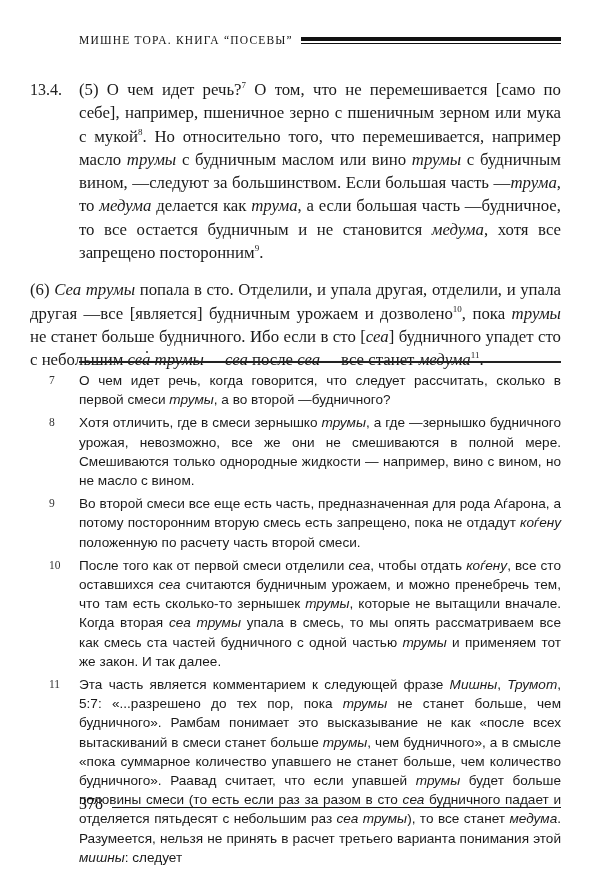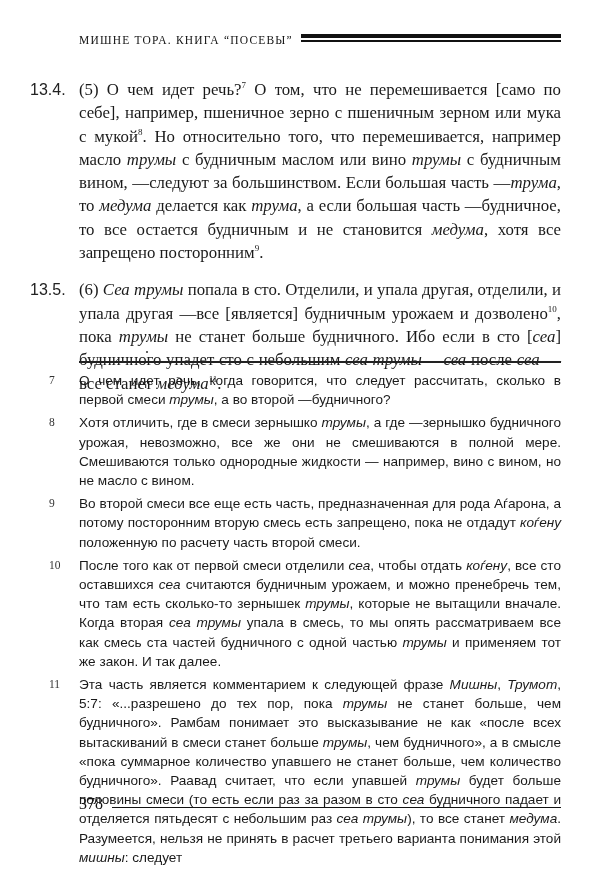--- a/index.html
+++ b/index.html
@@ -1,25 +1,25 @@
 <!DOCTYPE html>
 <html><head>
 <meta charset="utf-8">
 <style>
   html, body { margin: 0; padding: 0; background: #ffffff; }
   body { width: 600px; height: 882px; position: relative; overflow: hidden; color: #1a1a1a; font-family: "DejaVu Serif", serif; }
-  .header { position: absolute; left: 79px; top: 34px; width: 482px; display: flex; align-items: flex-start; }
+  .header { position: absolute; left: 79px; top: 34px; width: 482px; display: flex; align-items: center; }
   .header-title { font-family: "Liberation Serif", serif; font-size: 11.5px; letter-spacing: 1.2px; white-space: nowrap; color: #111; }
   .header-rule { flex: 1; margin-left: 8px; height: 7px; position: relative; }
   .header-rule::before { content: ""; position: absolute; left: 0; right: 0; top: 0; height: 4px; background: #111; }
   .header-rule::after { content: ""; position: absolute; left: 0; right: 0; top: 6px; height: 1.5px; background: #111; }
 
   .main { position: absolute; left: 30px; top: 78px; width: 531px; }
   .para { display: flex; margin-bottom: 14px; }
-  .para-num { width: 49px; flex: none; font-family: Liberation Sans, sans-serif; font-size: 16px; line-height: 23.3px; color: #222; }
+  .para-num { width: 49px; flex: none; font-family: Liberation Serif, serif; font-size: 16px; line-height: 23.3px; color: #222; }
   .para-text { flex: 1; font-family: Liberation Serif, serif; font-size: 16.8px; line-height: 23.3px; text-align: justify; color: #1a1a1a; hyphens: manual; }
   .para-text i { font-style: italic; }
   sup { font-size: 9px; line-height: 0; vertical-align: super; }
 
   .fn-rule { position: absolute; left: 79px; top: 361px; width: 482px; height: 1.5px; background: #222; }
   .dot { position: absolute; left: 146px; top: 351px; width: 2px; height: 2px; background: #333; border-radius: 50%; }
 
   .notes { position: absolute; left: 49px; top: 371px; width: 512px; }
   .note { display: flex; margin-bottom: 4px; }
   .note-num { width: 30px; flex: none; font-family: "Liberation Serif", serif; font-size: 11.5px; line-height: 19.2px; color: #333; }
@@ -36,21 +36,20 @@
   <span class="header-title">МИШНЕ ТОРА. КНИГА “ПОСЕВЫ”</span>
   <span class="header-rule"></span>
 </div>
 
 <div class="main">
   <div class="para">
     <span class="para-num">13.4.</span>
     <div class="para-text">(5) О чем идет речь?<sup>7</sup> О том, что не перемешивается [само по себе], например, пшеничное зерно с пшеничным зерном или мука с мукой<sup>8</sup>. Но относительно того, что перемешива­ется, например масло <i>трумы</i> с будничным маслом или вино <i>трумы</i> с будничным вином, —следуют за большинством. Если большая часть —<i>трума</i>, то <i>медума</i> делается как <i>трума</i>, а если большая часть —будничное, то все остается будничным и не становится <i>медума</i>, хотя все запрещено посторонним<sup>9</sup>.</div>
   </div>
   <div class="para">
-    <span class="para-num">13.5.</span>
     <div class="para-text">(6) <i>Сеа трумы</i> попала в сто. Отделили, и упала другая, отделили, и упала другая —все [является] будничным урожаем и дозво­лено<sup>10</sup>, пока <i>трумы</i> не станет больше будничного. Ибо если в сто [<i>сеа</i>] будничного упадет сто с небольшим <i>сеа трумы</i> —<i>сеа</i> после <i>сеа</i> —все станет <i>медума</i><sup>11</sup>.</div>
   </div>
 </div>
 
 <div class="dot"></div>
 <div class="fn-rule"></div>
 
 <div class="notes">
   <div class="note">
     <span class="note-num">7</span>

